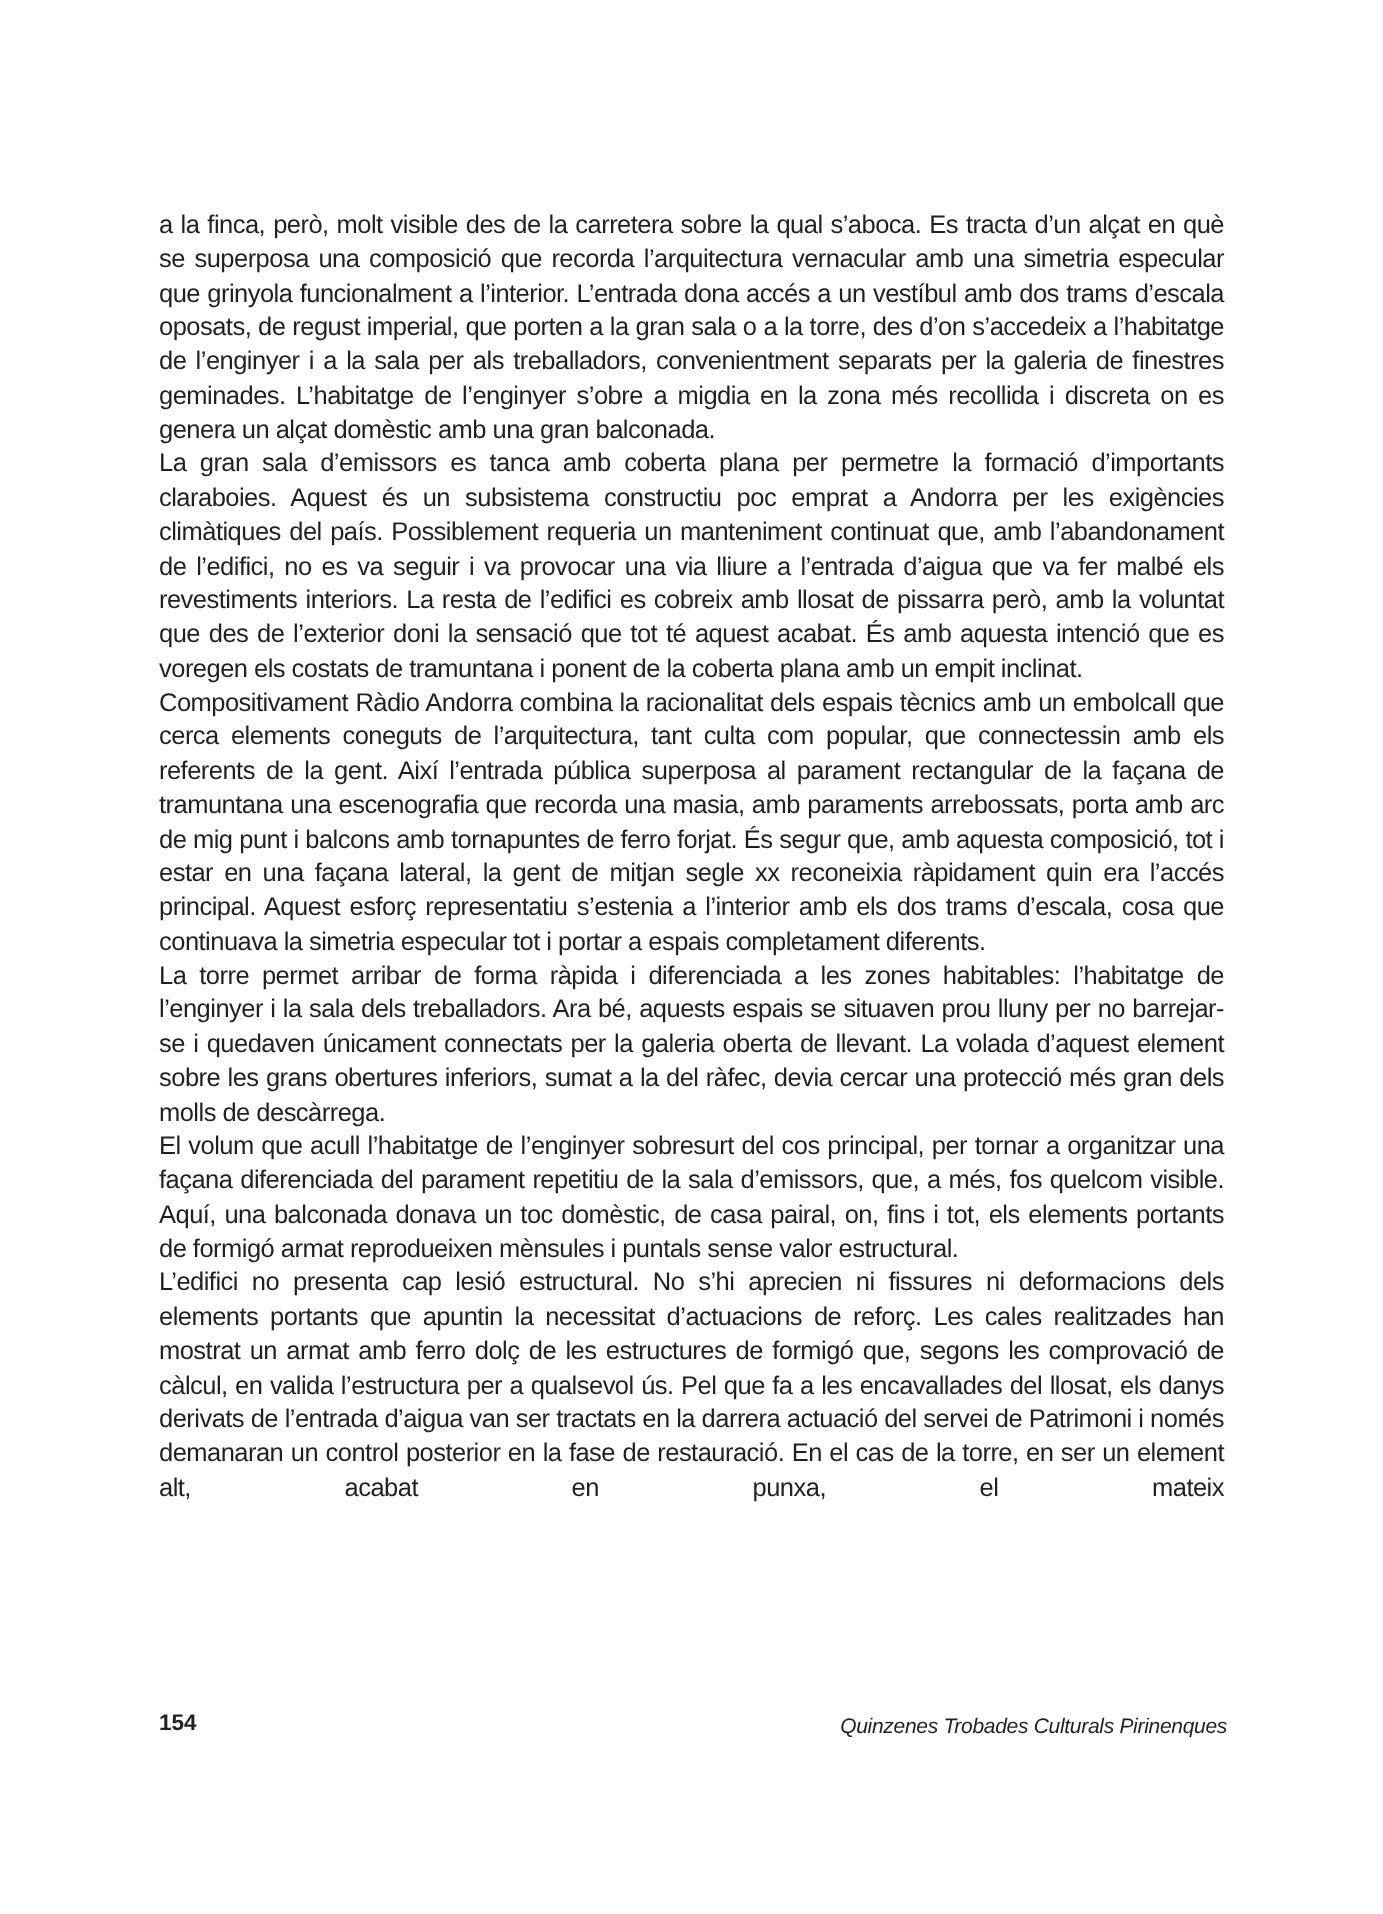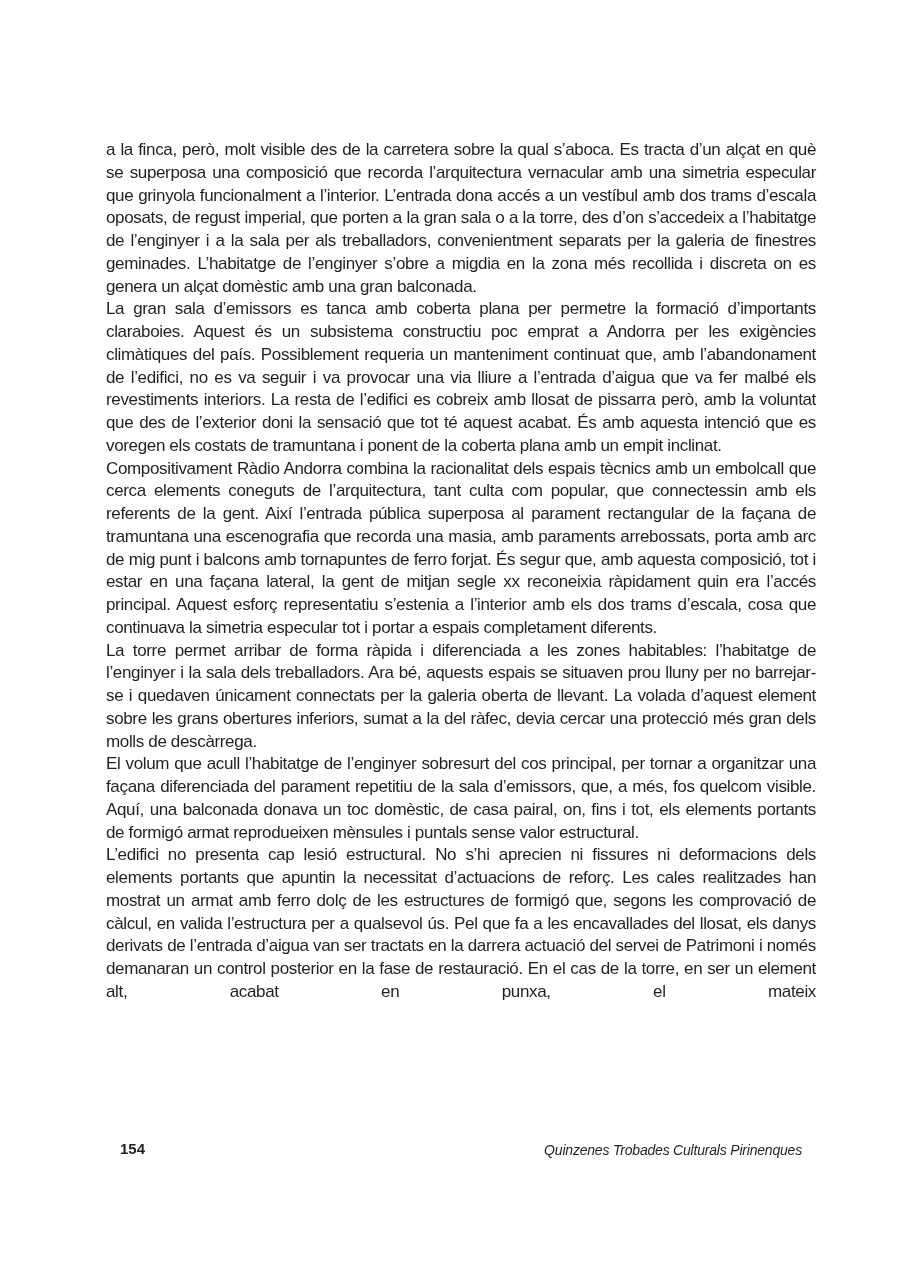--- a/index.html
+++ b/index.html
@@ -6,26 +6,26 @@
   body { width:922px; height:1276px; position:relative; overflow:hidden; }
   .body-text {
     position:absolute; left:106px; top:139px; width:710px;
     font-family:"Liberation Sans", sans-serif;
     font-size:17px; line-height:22.75px; color:#231f20;
     text-align:justify; letter-spacing:-0.35px; word-spacing:0px;
   }
   .body-text p { margin:0; }
   .body-text p.last-justify { text-align-last:justify; }
   .folio {
-    position:absolute; left:120px; top:1140px;
+    position:absolute; left:106px; top:1140px;
     font-family:"Liberation Sans", sans-serif; font-weight:bold;
     font-size:15px; color:#231f20;
   }
   .running-footer {
-    position:absolute; right:120px; top:1142px;
+    position:absolute; right:104px; top:1142px;
     font-family:"Liberation Sans", sans-serif; font-style:italic;
     font-size:14px; color:#231f20; letter-spacing:-0.2px;
   }
 </style>
 </head>
 <body>
 
 <div class="body-text">
   <p>a la finca, però, molt visible des de la carretera sobre la qual s’aboca. Es tracta d’un alçat en què se superposa una composició que recorda l’arquitectura vernacular amb una simetria especular que grinyola funcionalment a l’interior. L’entrada dona accés a un vestíbul amb dos trams d’escala oposats, de regust imperial, que porten a la gran sala o a la torre, des d’on s’accedeix a l’habitatge de l’enginyer i a la sala per als treballadors, convenientment separats per la galeria de finestres geminades. L’habitatge de l’enginyer s’obre a migdia en la zona més recollida i discreta on es genera un alçat domèstic amb una gran balconada.</p>
   <p>La gran sala d’emissors es tanca amb coberta plana per permetre la formació d’importants claraboies. Aquest és un subsistema constructiu poc emprat a Andorra per les exigències climàtiques del país. Possiblement requeria un manteniment continuat que, amb l’abandonament de l’edifici, no es va seguir i va provocar una via lliure a l’entrada d’aigua que va fer malbé els revestiments interiors. La resta de l’edifici es cobreix amb llosat de pissarra però, amb la voluntat que des de l’exterior doni la sensació que tot té aquest acabat. És amb aquesta intenció que es voregen els costats de tramuntana i ponent de la coberta plana amb un empit inclinat.</p>

